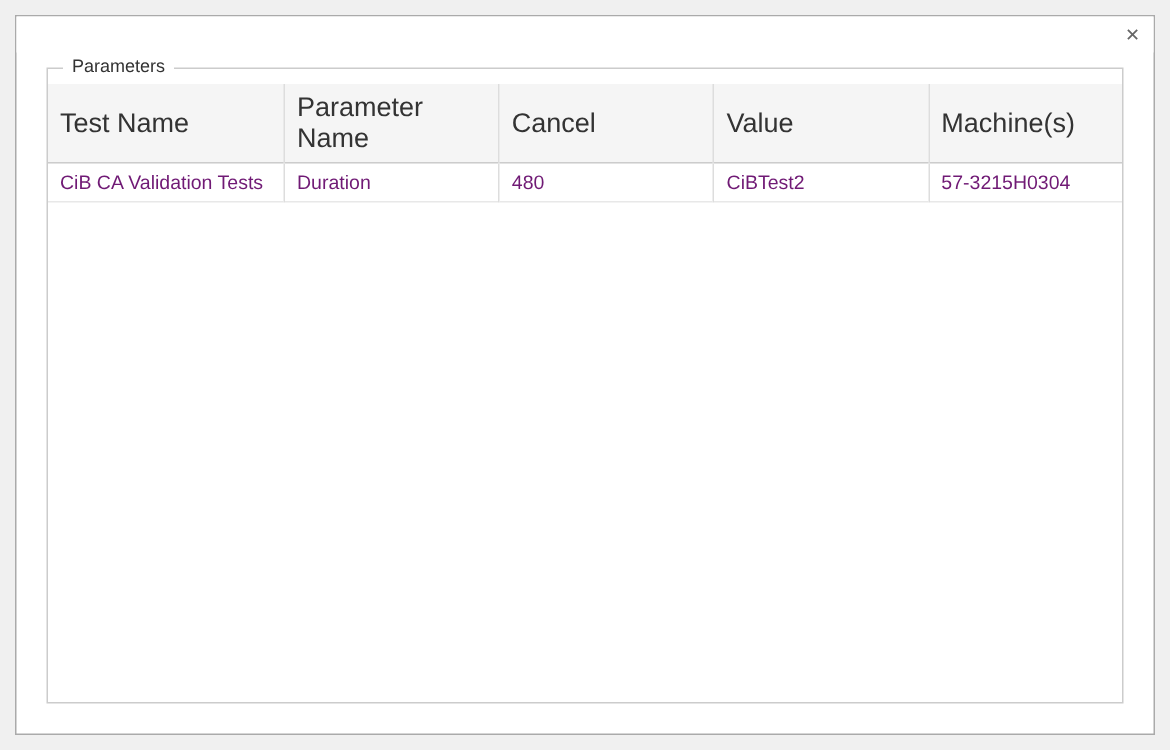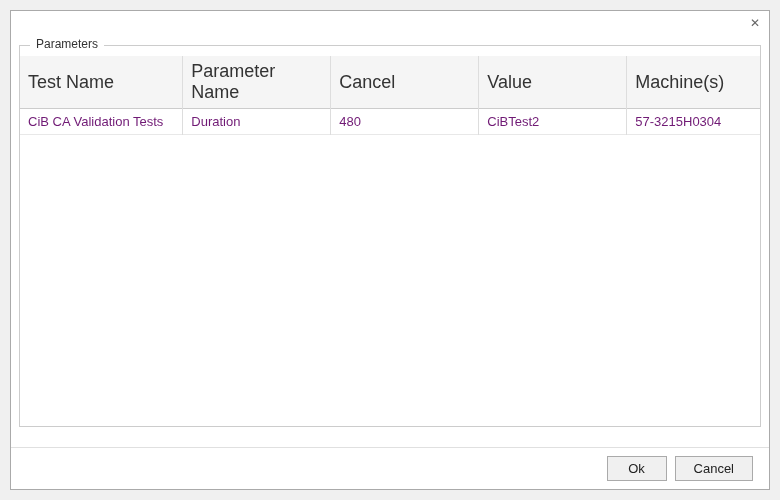--- a/index.html
+++ b/index.html
@@ -45,21 +45,21 @@
       cursor: pointer;
       display: flex;
       align-items: center;
       justify-content: center;
       color: #666;
       font-size: 12px;
     }
 
     .dialog-content {
       flex: 1;
-      padding: 10px 8px;
+      padding: 10px 20px;
       display: flex;
       flex-direction: column;
     }
 
     .section {
       border: 1px solid #cccccc;
       position: relative;
       margin-bottom: 10px;
       flex: 1;
       display: flex;
@@ -182,18 +182,14 @@
                 <td>480</td>
                 <td>CiBTest2</td>
                 <td>57-3215H0304</td>
               </tr>
             </tbody>
         </table>
       </div>
     </div>
   </div>
 
-  <div class="dialog-footer">
-    <button class="btn btn-ok">Ok</button>
-    <button class="btn btn-cancel">Cancel</button>
-  </div>
 
 </div>
 
 </body></html>

